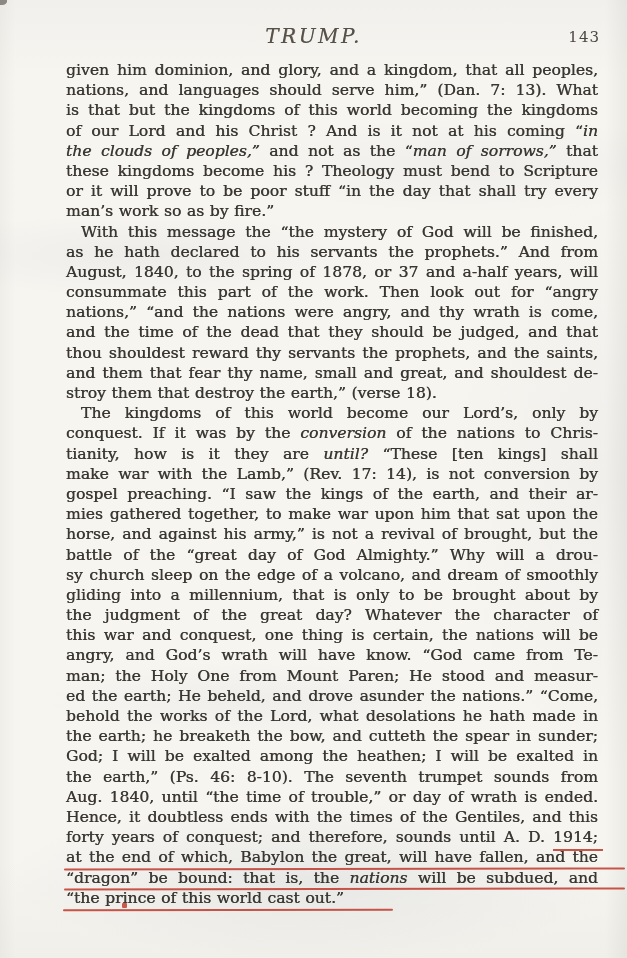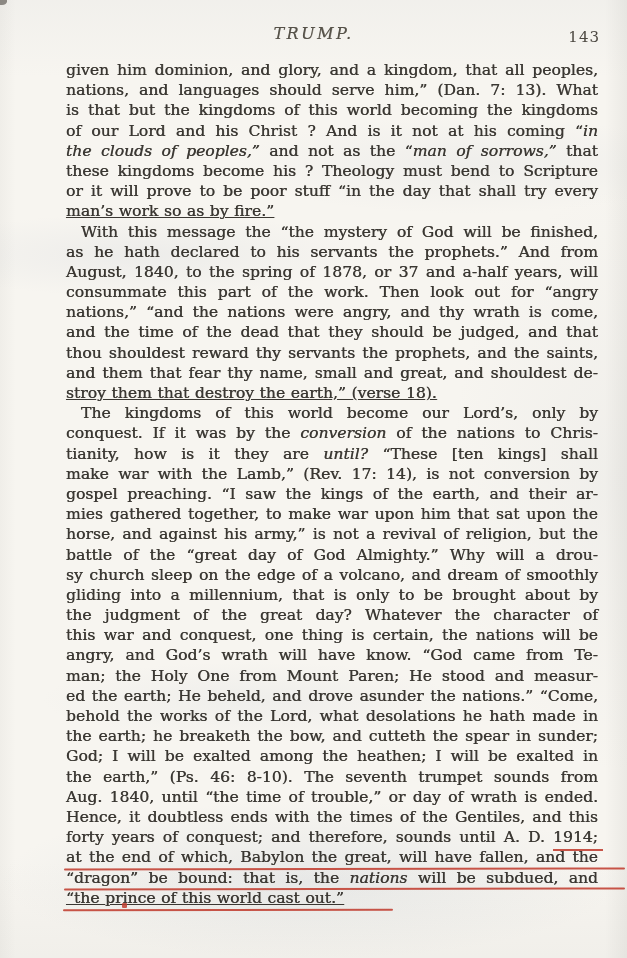--- a/index.html
+++ b/index.html
@@ -17,41 +17,41 @@
       radial-gradient(ellipse 430px 110px at 310px 880px, rgba(155,170,188,0.16), transparent 72%),
       radial-gradient(ellipse 240px 420px at 618px 480px, rgba(178,182,188,0.10), transparent 70%),
       #f7f5f0;
     font-family:"DejaVu Serif","Liberation Serif",serif;
     color:#3a3732;
   }
   .speck{position:absolute;left:0;top:0;width:7px;height:5px;background:#6b6761;opacity:.75;border-radius:0 0 70% 0;}
   .header{position:absolute;top:24px;left:0;right:0;height:20px;}
   .title{
     position:absolute;left:0;right:0;text-align:center;
-    font-style:italic;font-size:16px;letter-spacing:2.5px;color:#565249;
+    font-style:italic;font-size:20px;letter-spacing:2.5px;color:#565249;
     text-shadow:0.3px 0 0 rgba(86,82,73,.6);
   }
   .pagenum{position:absolute;right:27px;top:4px;font-size:15px;color:#4c4841;letter-spacing:1px;}
   .text-wrap{
     position:absolute;left:30px;right:29px;top:60px;
     filter:blur(0.28px);
     margin-left:36px;
   }
   .para{margin:0;padding:0;}
   .line{
     position:relative;
     height:20.2px;line-height:20.2px;
     font-size:15.6px;
     text-align:justify;text-align-last:justify;
     word-spacing:0.04em;
     text-shadow:0.35px 0 0 rgba(58,55,50,.75), -0.15px 0 0 rgba(58,55,50,.3);
     white-space:normal;
     overflow:visible;
   }
-  .line.nojust{text-align:right;text-align-last:left;text-decoration:underline;}
+  .line.nojust{text-align:right;text-align-last:left;}
   .line.indent{text-indent:15px;}
   .it{font-style:italic;}
   .redseg{
     border-bottom:2.2px solid rgba(192,62,48,.88);
     padding-bottom:3px;padding-right:5px;margin-right:-5px;
   }
   .redbar{
     position:absolute;left:-2px;right:-27px;bottom:-2.6px;height:2.2px;
     background:rgba(192,62,48,.88);border-radius:2px;
     transform:rotate(-0.12deg);
@@ -92,21 +92,21 @@
         <div class="line"><span>and them that fear thy name, small and great, and shouldest de-</span></div>
         <div class="line nojust"><span>stroy them that destroy the earth,” (verse 18).</span></div>
       </div>
       <div class="para">
         <div class="line indent"><span>The kingdoms of this world become our Lord’s, only by</span></div>
         <div class="line"><span>conquest.  If it was by the </span><span class="it">conversion</span><span> of the nations to Chris-</span></div>
         <div class="line"><span>tianity, how is it they are </span><span class="it">until?</span><span>  “These [ten kings] shall</span></div>
         <div class="line"><span>make war with the Lamb,” (Rev. 17: 14), is not conversion by</span></div>
         <div class="line"><span>gospel preaching.  “I saw the kings of the earth, and their ar-</span></div>
         <div class="line"><span>mies gathered together, to make war upon him that sat upon the</span></div>
-        <div class="line"><span>horse, and against his army,” is not a revival of religion, but the</span></div>
+        <div class="line"><span>horse, and against his army,” is not a revival of brought, but the</span></div>
         <div class="line"><span>battle of the “great day of God Almighty.”  Why will a drou-</span></div>
         <div class="line"><span>sy church sleep on the edge of a volcano, and dream of smoothly</span></div>
         <div class="line"><span>gliding into a millennium, that is only to be brought about by</span></div>
         <div class="line"><span>the judgment of the great day?  Whatever the character of</span></div>
         <div class="line"><span>this war and conquest, one thing is certain, the nations will be</span></div>
         <div class="line"><span>angry, and God’s wrath will have know.  “God came from Te-</span></div>
         <div class="line"><span>man; the Holy One from Mount Paren; He stood and measur-</span></div>
         <div class="line"><span>ed the earth; He beheld, and drove asunder the nations.” “Come,</span></div>
         <div class="line"><span>behold the works of the Lord, what desolations he hath made in</span></div>
         <div class="line"><span>the earth; he breaketh the bow, and cutteth the spear in sunder;</span></div>

